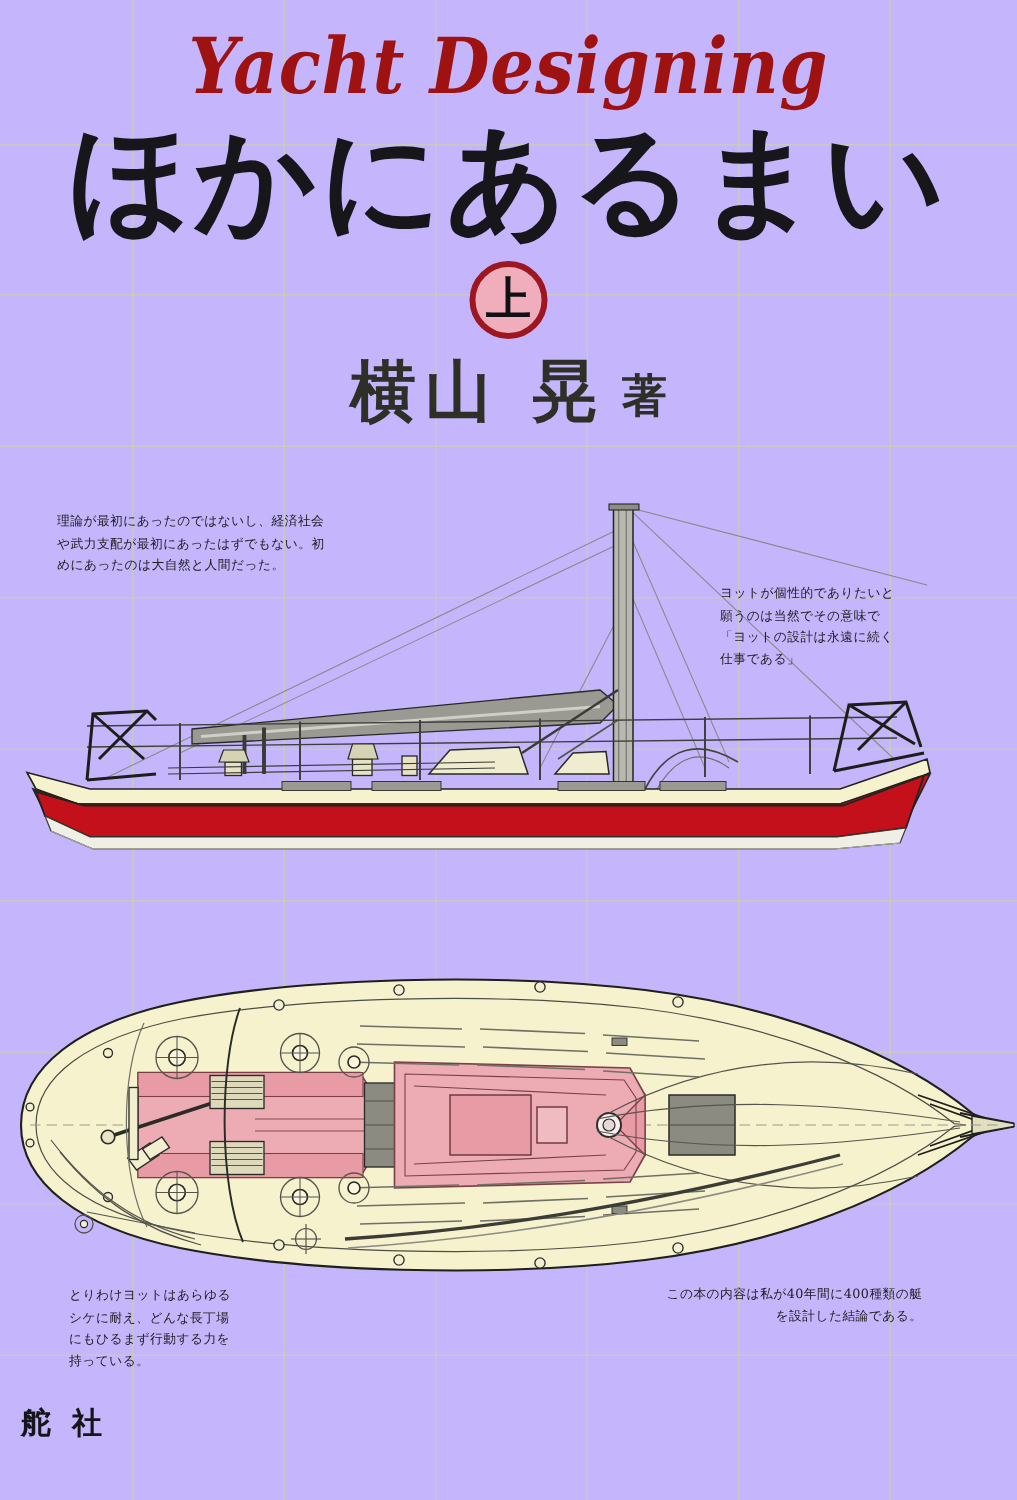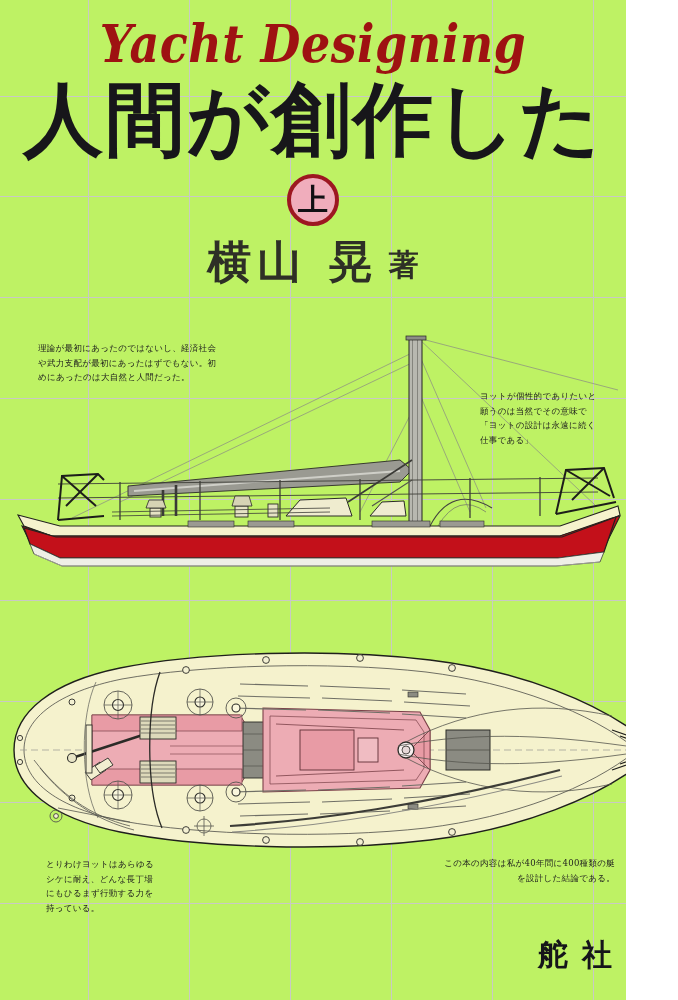--- a/index.html
+++ b/index.html
@@ -2,23 +2,23 @@
 <html><head>
 <meta charset="utf-8">
 <style>
   html, body {
     margin: 0;
     padding: 0;
     background: #ffffff;
   }
   #cover {
     position: relative;
-    width: 626px;
+    width: 678px;
     height: 1000px;
-    background: #bef264;
+    background: #c4b5fd;
     overflow: hidden;
     font-family: "Liberation Serif", "DejaVu Serif", serif;
   }
   
   #grid {
     position: absolute;
     inset: 0;
     pointer-events: none;
     z-index: 1;
   }
@@ -108,24 +108,24 @@
   #cap-creation { left: 233px; top: 578px;  width: 200px; }
   #cap-storm    { left: 23px;  top: 857px;  width: 112px; margin-left: 23px; }
   #cap-summary  { left: 440px; top: 856px;  width: 175px; text-align: right; }
 
   
   #publisher {
     position: absolute;
     left: 0; right: 0;
     top: 935px;
     z-index: 7;
-    text-align: right;
+    text-align: left;
     font-family: Liberation Serif, serif;
     font-weight: 700;
-    font-size: 30px;
+    font-size: 20px;
     letter-spacing: 14px;
     text-indent: 14px;
     color: #15151a;
   }
 
   
   #profile-view, #plan-view {
     position: absolute;
     z-index: 4;
   }
@@ -150,21 +150,21 @@
     <div class="gl-h" style="top:398px"></div>
     <div class="gl-h" style="top:499px"></div>
     <div class="gl-h" style="top:600px"></div>
     <div class="gl-h" style="top:701px"></div>
     <div class="gl-h" style="top:802px"></div>
     <div class="gl-h" style="top:903px"></div>
   </div>
 
   <div id="masthead">
     <div id="script-title">Yacht Designing</div>
-    <div id="main-title">人間が創作した</div>
+    <div id="main-title">ほかにあるまい</div>
     <div id="volume-badge">
       <span>上</span>
     </div>
     <div id="author-line">
       <span class="author-name">横山 晃</span><span class="author-suffix">著</span>
     </div>
   </div>
 
   <svg id="profile-view" viewBox="0 0 678 250">
     <defs>

